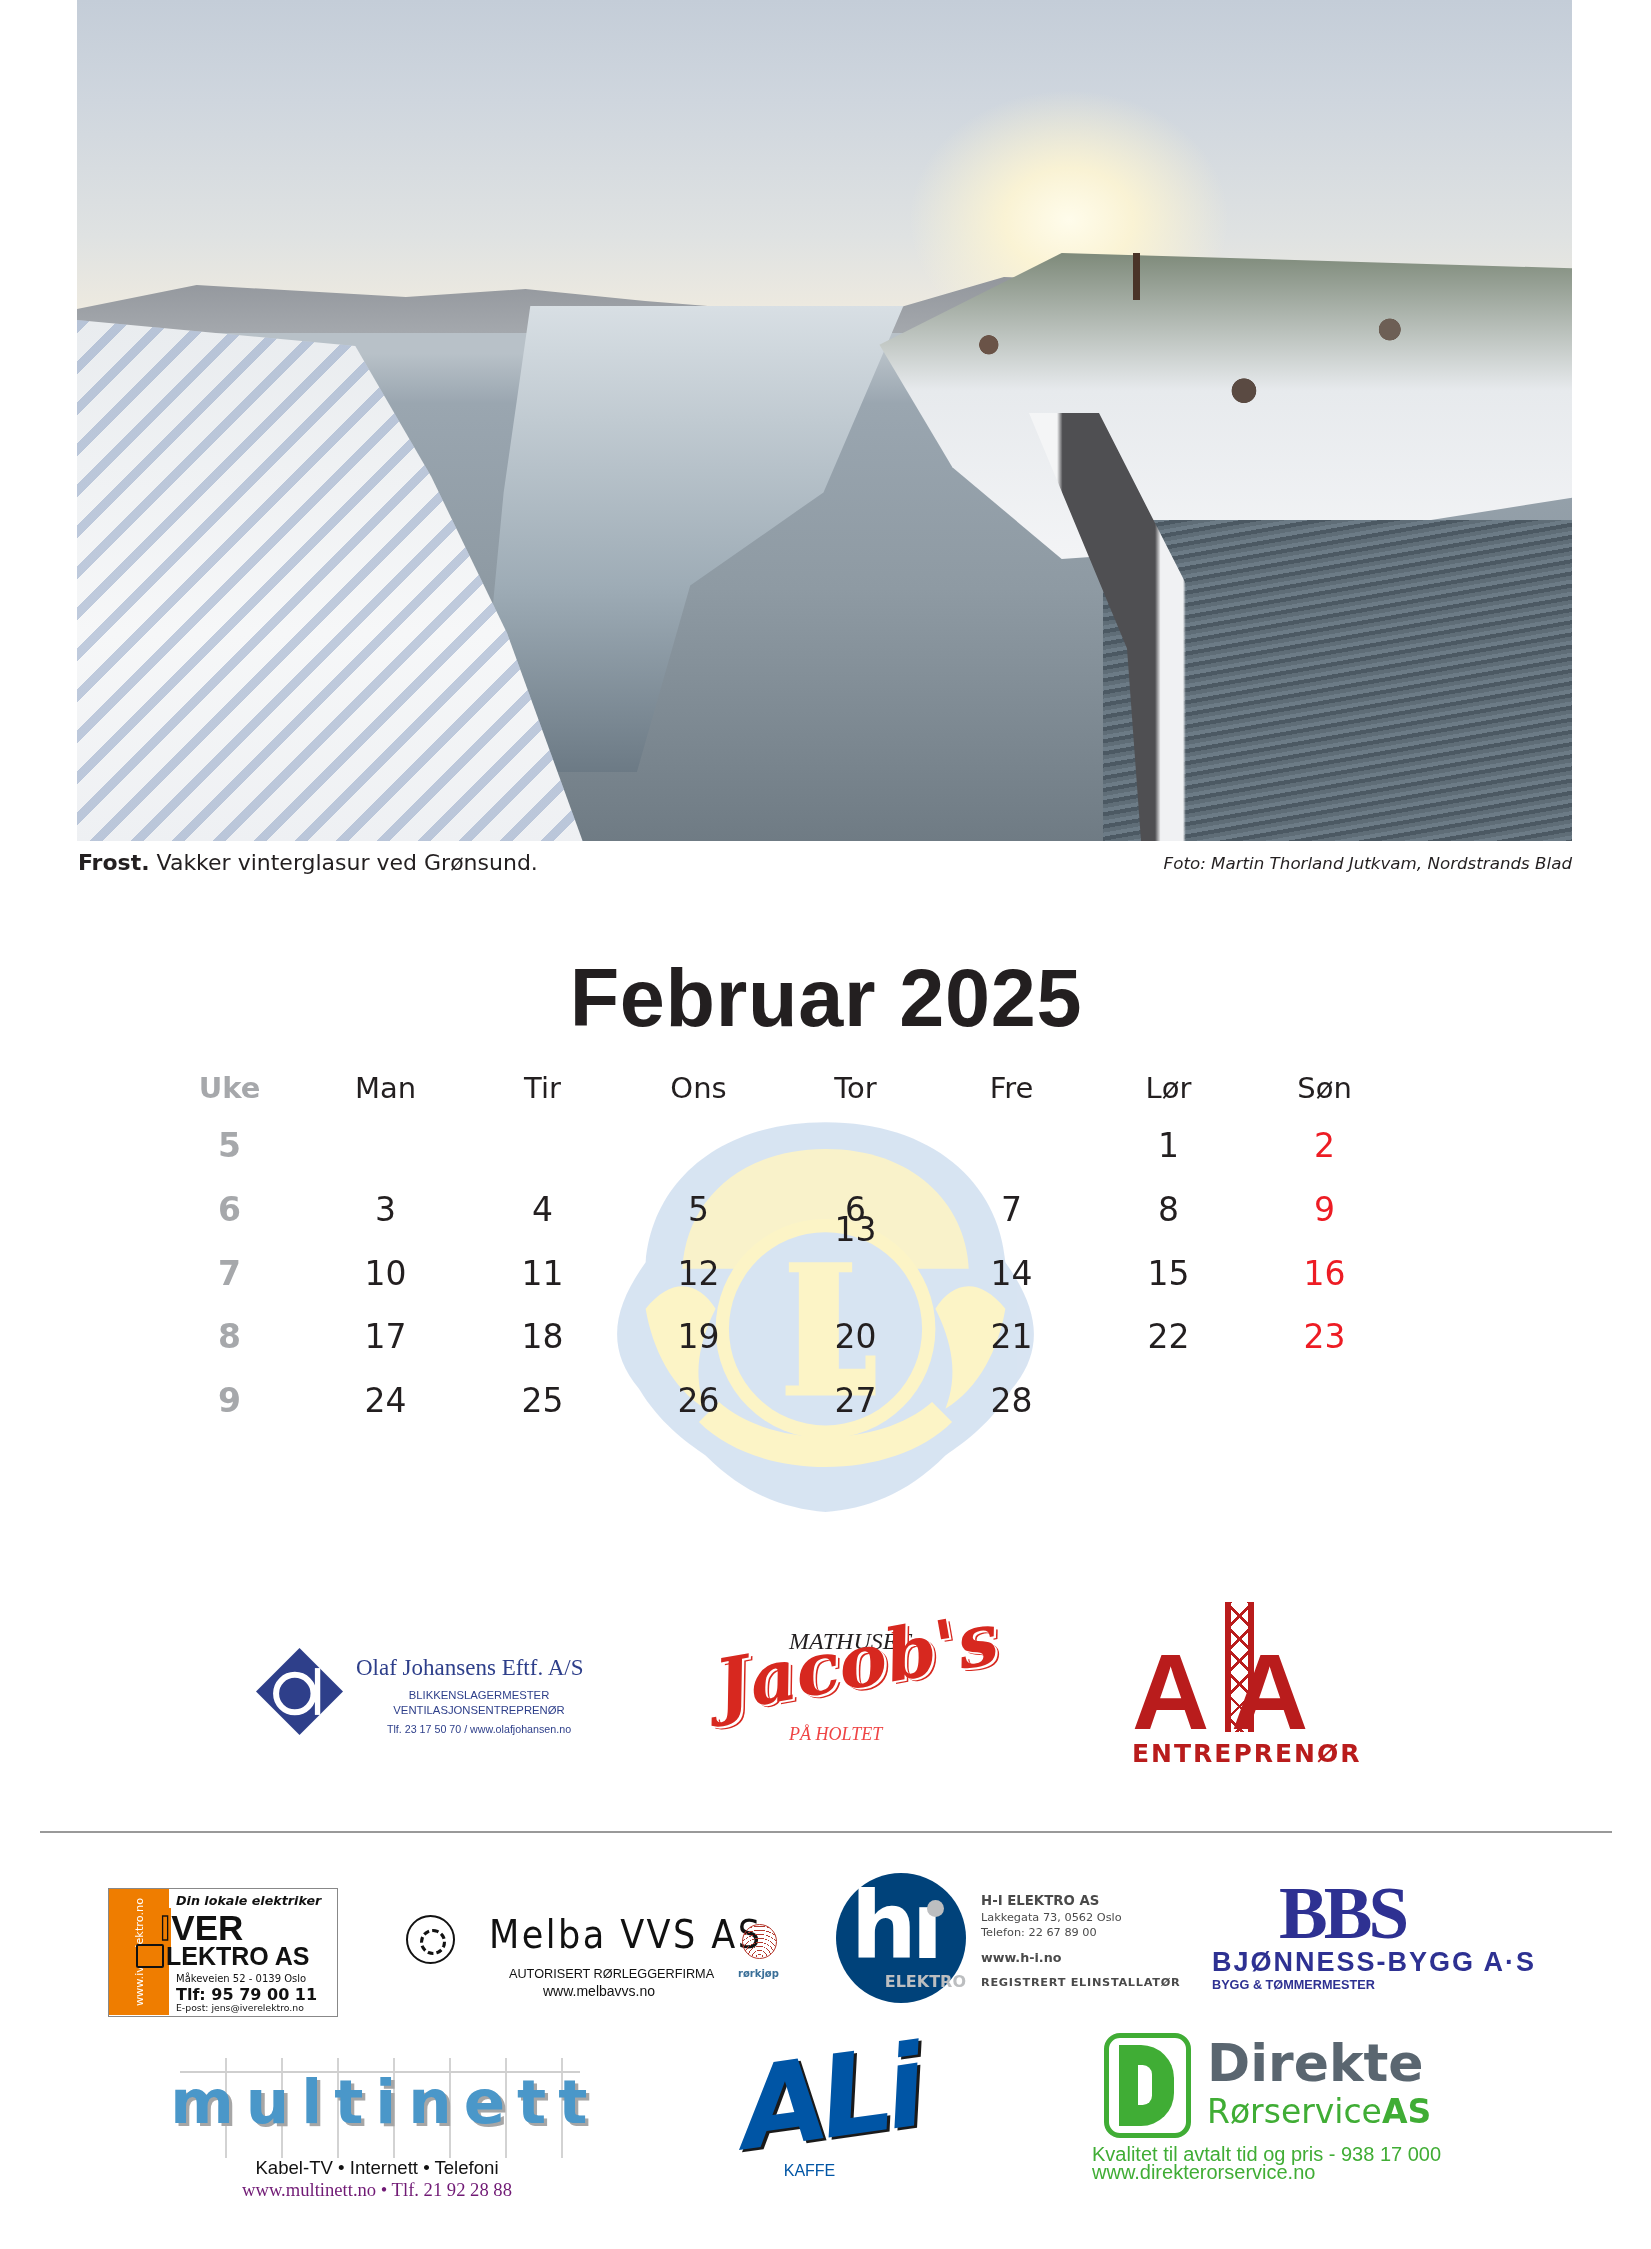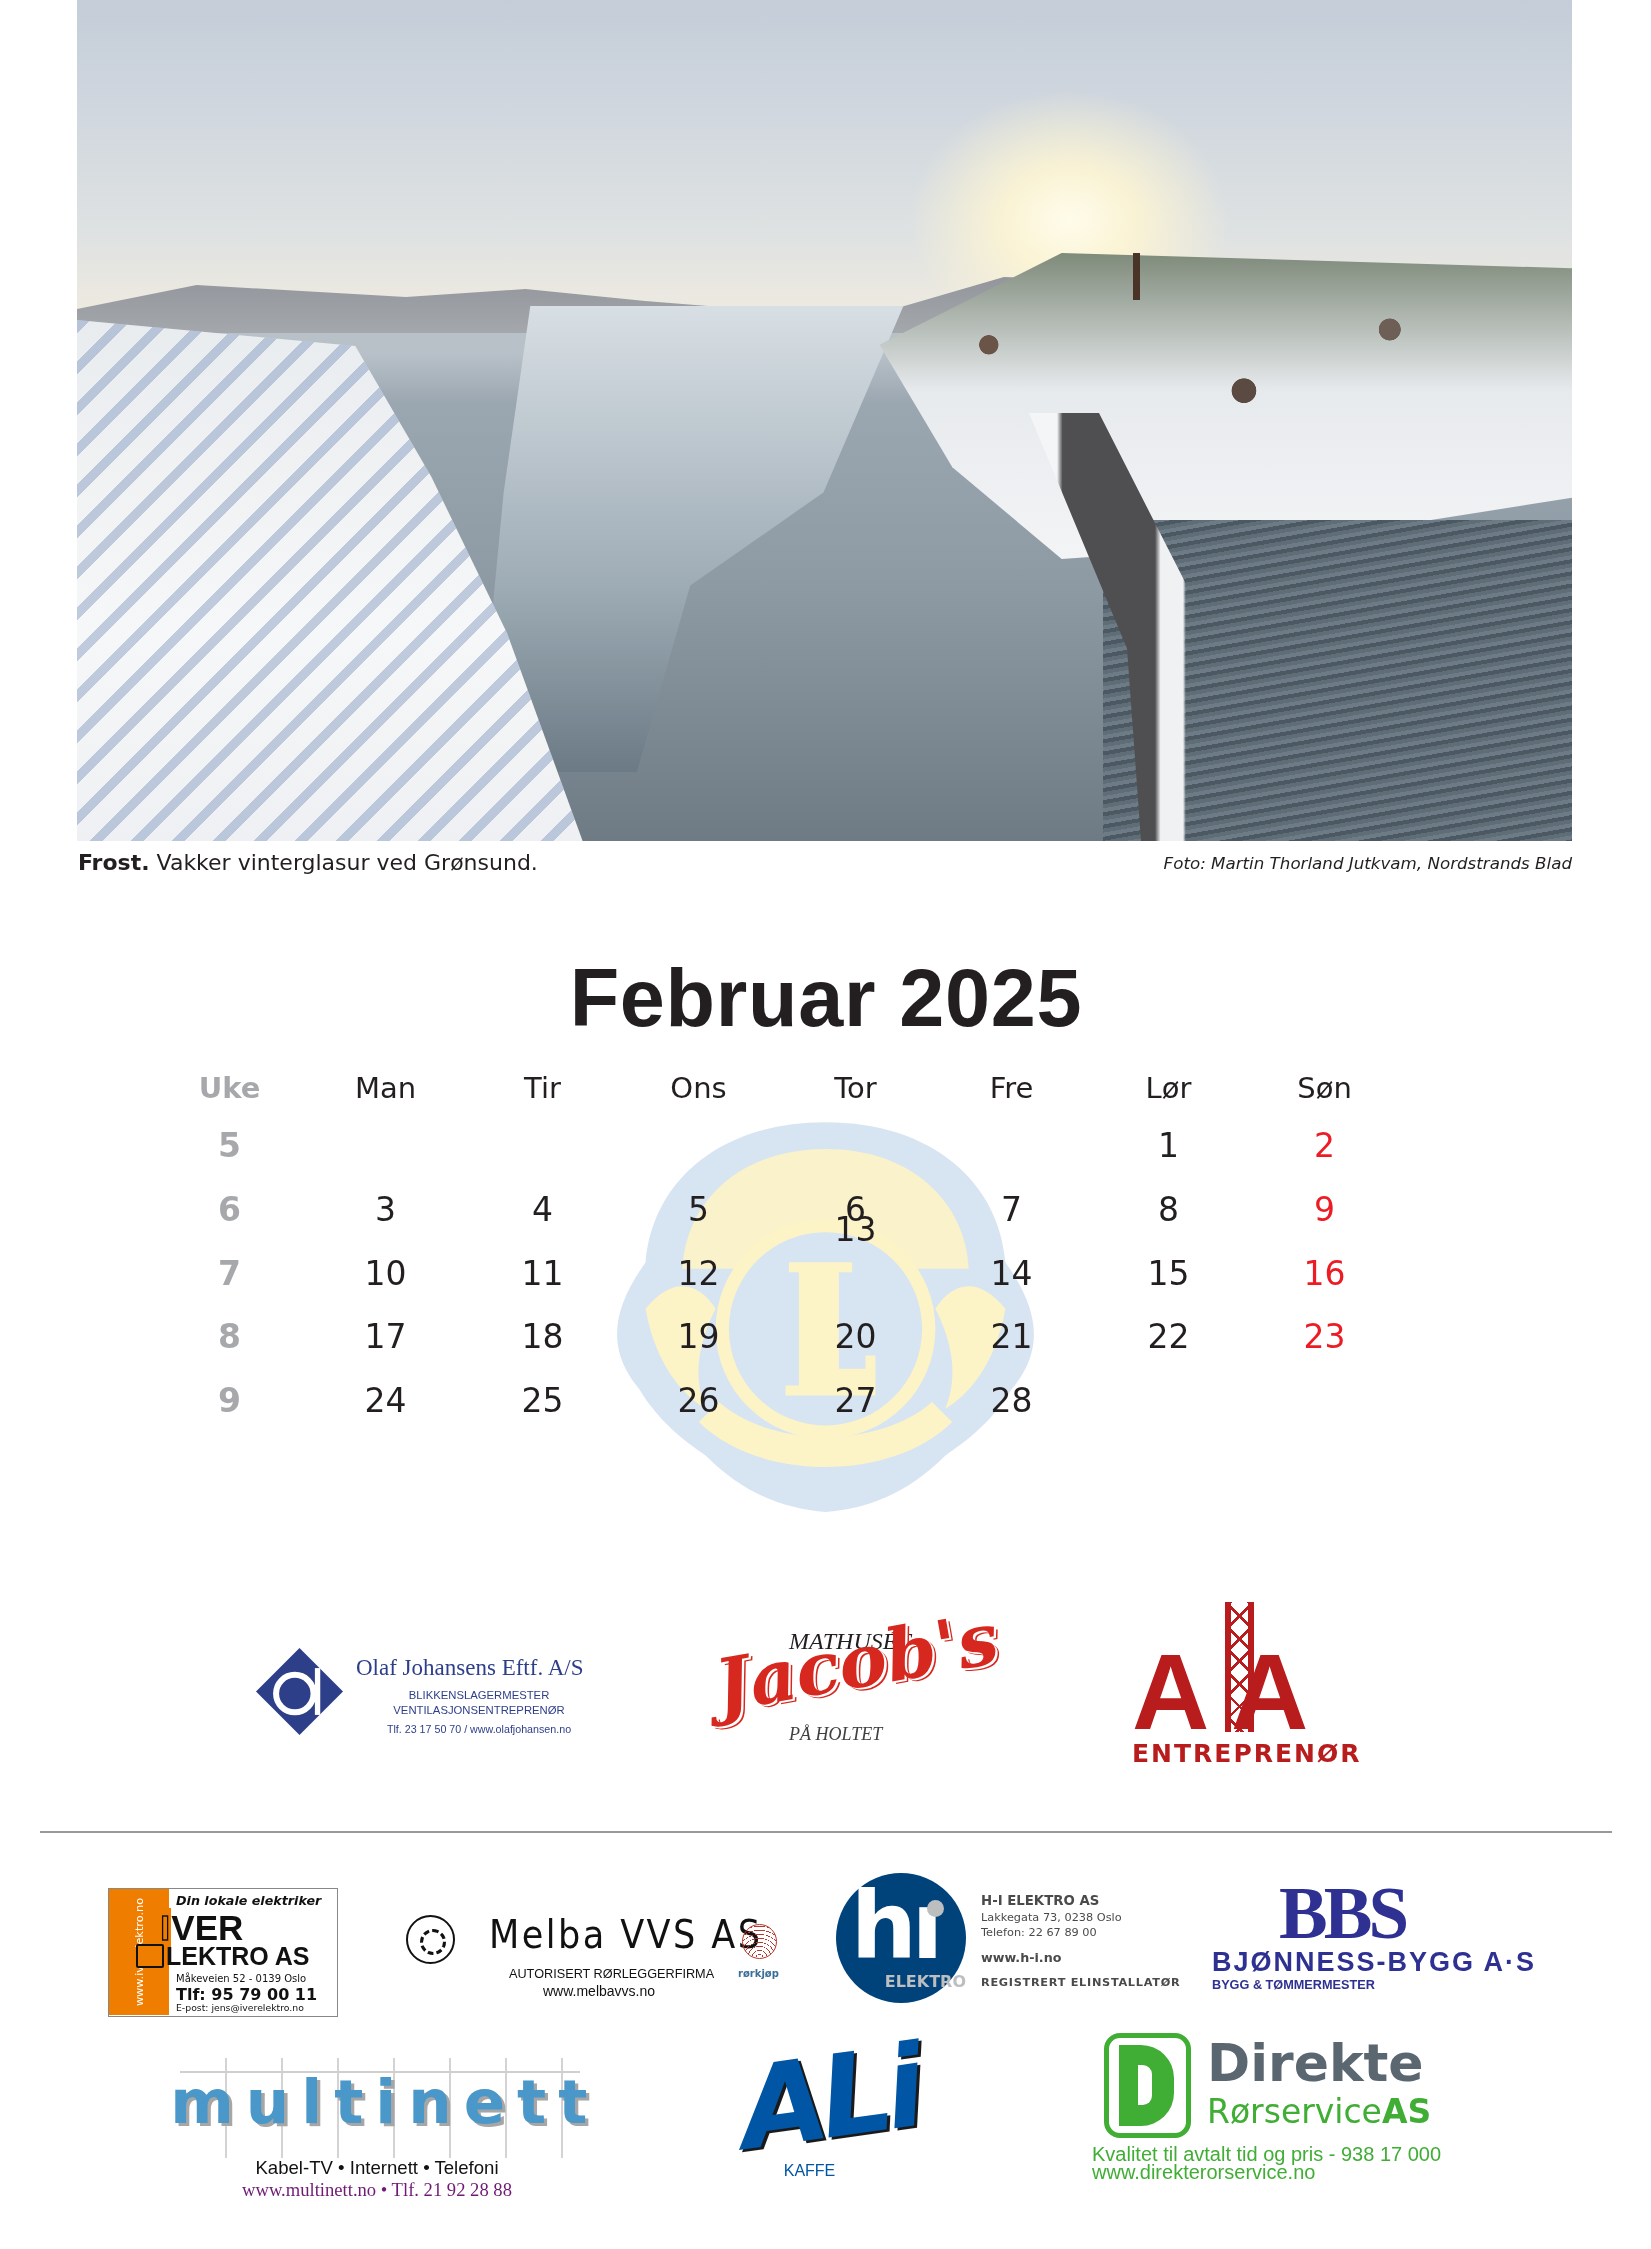--- a/index.html
+++ b/index.html
@@ -57,21 +57,21 @@
   #olaf .name{position:absolute;left:100px;top:6.7px;font-size:23px;color:#2e3f8a;font-family:"Liberation Serif",serif;white-space:nowrap}
   #olaf .l2,#olaf .l3,#olaf .l4{position:absolute;left:100px;width:246px;text-align:center;color:#2e3f8a;font-family:"Liberation Sans",sans-serif;white-space:nowrap}
   #olaf .l2{top:41px;font-size:11.3px}
   #olaf .l3{top:56px;font-size:11.3px}
   #olaf .l4{top:75px;font-size:10.7px}
 
   #jacobs{left:716px;top:1625px;width:246px;height:133px}
   #jacobs .top{position:absolute;left:73px;top:3.3px;font-size:24px;font-style:italic;color:#231f20;font-family:"Liberation Serif",serif;white-space:nowrap}
   #jacobs .big{position:absolute;left:0;top:18.6px;font-size:72px;font-style:italic;font-weight:bold;color:#d7281f;font-family:"DejaVu Serif",serif;transform:rotate(-10deg);transform-origin:left center;white-space:nowrap;
     text-shadow:2px 2px 0 #fff,3.3px 3.3px 0 #d7281f}
-  #jacobs .bot{position:absolute;left:73px;top:99px;font-size:18px;font-style:italic;color:#404040;font-family:"Liberation Serif",serif;white-space:nowrap}
+  #jacobs .bot{position:absolute;left:73px;top:99px;font-size:18px;font-style:italic;color:#ef4444;font-family:"Liberation Serif",serif;white-space:nowrap}
 
   #aia{left:1132px;top:1602px;width:220px;height:167px}
   #aia .letters{position:absolute;left:0;top:40px;width:220px;font-size:107px;font-weight:bold;color:#b91c1c;line-height:100px;font-family:"Liberation Sans",sans-serif;letter-spacing:0;white-space:nowrap}
   #aia .tower{position:absolute;left:93px;top:0;width:29px;height:130px;
     background:
       repeating-linear-gradient(45deg,transparent 0 6.7px,#b91c1c 6.7px 9.3px,transparent 9.3px 16px),
       repeating-linear-gradient(-45deg,transparent 0 6.7px,#b91c1c 6.7px 9.3px,transparent 9.3px 16px);
     border-left:6px solid #b91c1c;border-right:6px solid #b91c1c}
   #aia .ent{position:absolute;left:0;top:137px;width:220px;text-align:center;font-size:25px;font-weight:bold;color:#b91c1c;letter-spacing:2px;font-family:"DejaVu Sans",sans-serif}
 
@@ -271,21 +271,21 @@
   <div class="rk"></div>
   <div class="rkt">rørkjøp</div>
 </div>
 
 <div id="hi" class="abs">
   <div class="circle"></div>
   <div class="hi">hı</div>
   <div class="dot"></div>
   <div class="elk">ELEKTRO</div>
   <div class="n">H-I ELEKTRO AS</div>
-  <div class="a">Lakkegata 73, 0238 Oslo</div>
+  <div class="a">Lakkegata 73, 0562 Oslo</div>
   <div class="t">Telefon: 22 67 89 00</div>
   <div class="w">www.h-i.no</div>
   <div class="r">REGISTRERT ELINSTALLATØR</div>
 </div>
 
 <div id="bbs" class="abs">
   <div class="logo">BBS</div>
   <div class="n">BJØNNESS-BYGG A·S</div>
   <div class="s">BYGG &amp; TØMMERMESTER</div>
 </div>

